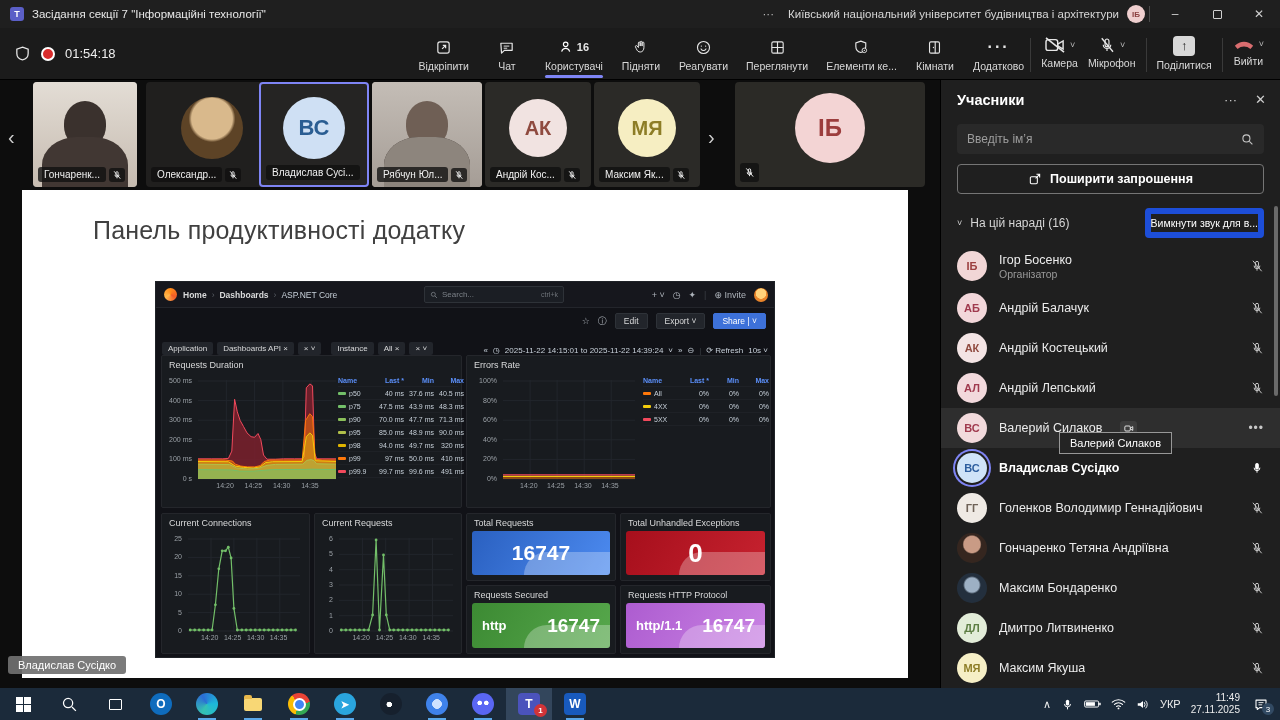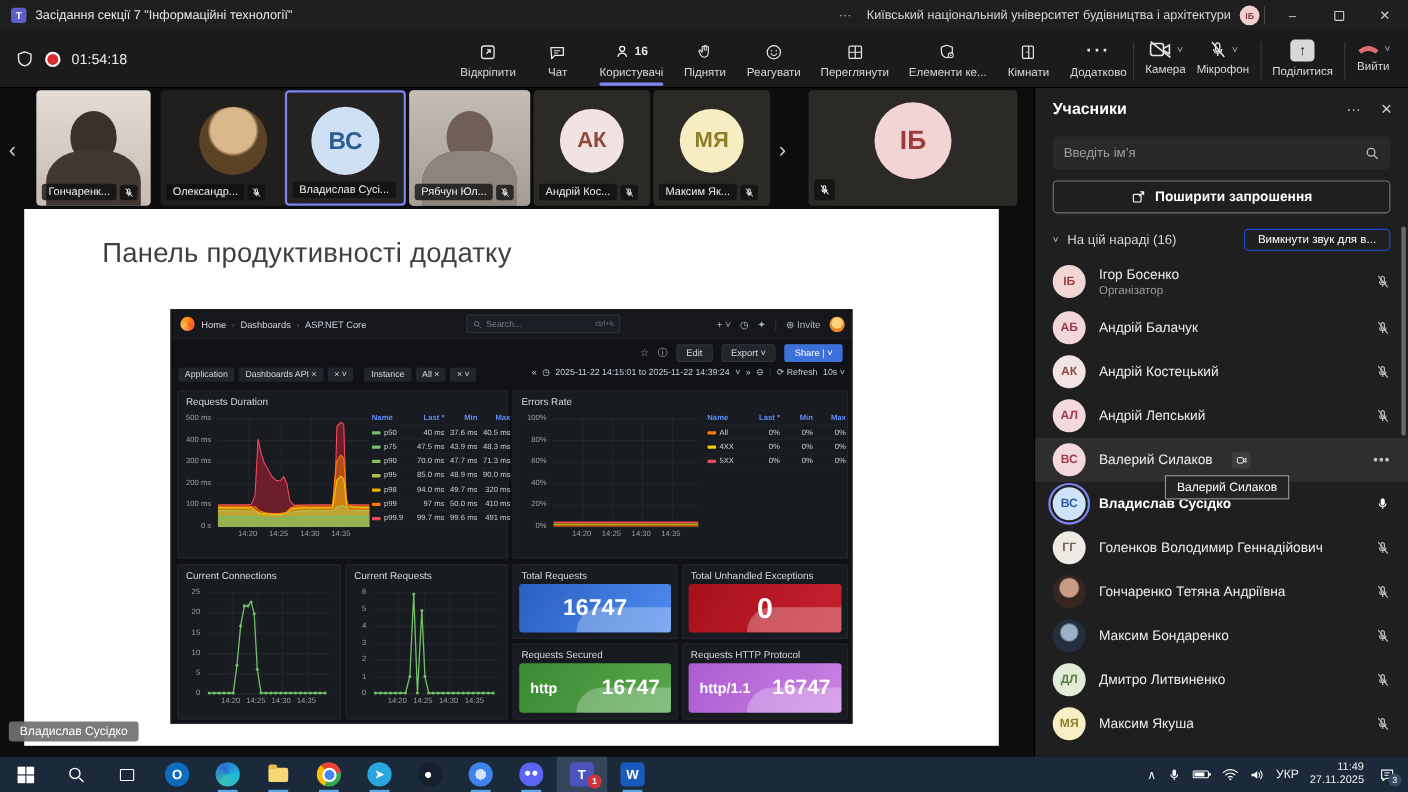--- a/index.html
+++ b/index.html
@@ -48,29 +48,29 @@
   
   .sharearea{position:absolute;left:0;top:110px;width:940px;height:498px}
   .slide{position:absolute;left:22px;top:0;width:886px;height:488px;background:#fff;color:#3d3d3d}
   .slide-title{position:absolute;left:71px;top:26px;font-size:25px;letter-spacing:.2px;color:#404040}
   .presenter-tag{position:absolute;left:8px;top:466px;background:rgba(112,112,112,.92);color:#fff;font-size:11px;padding:3px 10px;border-radius:3px;z-index:5}
   
   .grafana{position:absolute;left:133px;top:91px;width:620px;height:377px;background:#111217;border:1px solid #1f2227;font-size:9px;color:#c7d0d9;overflow:hidden}
   .gnav{position:absolute;left:0;top:0;width:100%;height:26px;background:#16171d;border-bottom:1px solid #23252b;display:flex;align-items:center;gap:6px;padding:0 8px}
   .glogo{width:13px;height:13px;border-radius:50%;background:conic-gradient(#ff8c1a,#f05a28,#ffb84d,#ff8c1a)}
   .gcrumb{display:flex;gap:5px;align-items:center;font-size:8.5px}
-  .gcrumb b{color:#d8d9da;font-weight:400}
+  .gcrumb b{color:#d8d9da;font-weight:700}
   .gsep{color:#5a5f66}
   .gsearch{position:absolute;left:268px;top:4px;width:140px;height:17px;background:#1b1e24;border:1px solid #2e3238;border-radius:2px;display:flex;align-items:center;gap:4px;padding:0 5px;color:#7b8087;font-size:8px}
   .gsearch .kbd{margin-left:auto;color:#6d7278;font-size:7px}
   .gnav-right{position:absolute;right:6px;top:0;height:26px;display:flex;align-items:center;gap:8px;color:#aeb4bb;font-size:9px}
   .grow2{position:absolute;left:0;top:26px;width:100%;height:26px;display:flex;align-items:center;justify-content:flex-end;gap:8px;padding:0 8px;background:#111217}
   .gbtn{background:#22252b;border:1px solid #2e3238;border-radius:2px;padding:2px 8px;color:#d8d9da;font-size:8.5px}
   .gbtn.blue{background:#3d71d9;border-color:#3d71d9;color:#fff}
-  .gfilters{position:absolute;left:0;top:52px;width:100%;height:21px;display:flex;align-items:flex-start;gap:4px;padding:0 6px}
+  .gfilters{position:absolute;left:0;top:52px;width:100%;height:21px;display:flex;align-items:flex-end;gap:4px;padding:0 6px}
   .chip{background:#22252b;border-radius:2px;padding:2px 6px;font-size:8px;color:#d8d9da;white-space:nowrap}
   .gtime{margin-left:auto;display:flex;align-items:center;gap:5px;font-size:8px;color:#c7d0d9}
   .gpanel{position:absolute;background:#181b1f;border:1px solid #24262b;border-radius:2px}
   .gpanel .ptitle{position:absolute;left:7px;top:4px;font-size:9px;color:#d8d9da;font-weight:500}
   .tick{position:absolute;color:#9aa0a6;font-size:7px;white-space:nowrap}
   .legend{position:absolute;font-size:7px;color:#c7d0d9}
   .lg-row{display:flex;height:13px;align-items:center;border-bottom:1px solid #1e2126}
   .lg-head span{color:#5b8ff9;font-weight:600}
   .lg-c0{flex:0 0 34px;display:flex;align-items:center;gap:3px;text-align:left;overflow:hidden}
   .lg-c1{flex:0 0 32px;text-align:right}
@@ -84,21 +84,21 @@
   .statpre{font-size:13px;font-weight:700}
   .statv2{font-size:19px;font-weight:700}
   
   .ppanel{position:absolute;left:940px;top:80px;width:340px;height:608px;background:#1f1f1f;border-left:1px solid #000}
   .phead{display:flex;align-items:flex-start;padding:12px 14px 8px 16px}
   .phead .ptxt{font-size:14.5px;font-weight:700;color:#fff}
   .phead .hic{margin-left:auto;color:#d0d0d0;font-size:13px;display:flex;gap:18px}
   .psearch{margin:8px 16px 0;height:30px;background:#292929;border-radius:4px;display:flex;align-items:center;padding:0 10px;color:#9d9d9d;font-size:12px}
   .pinvite{margin:10px 16px 0;height:30px;border:1px solid #757575;border-radius:4px;display:flex;align-items:center;justify-content:center;gap:8px;color:#fff;font-size:12.5px;font-weight:600}
   .psection{margin:14px 16px 6px;display:flex;align-items:center;font-size:12px;color:#d6d6d6}
-  .muteall{margin-left:auto;border:1px solid #1d4ed8;border-radius:4px;font-size:10.5px;padding:3px 12px;color:#fff}
+  .muteall{margin-left:auto;border:6px solid #1d4ed8;border-radius:4px;font-size:10.5px;padding:3px 0;color:#fff}
   .prow{position:relative;height:40px;display:flex;align-items:center;padding:0 16px;gap:12px}
   .prow.first{height:44px}
   .prow.hovered{background:#2e2e2e}
   .pav{flex:0 0 30px;width:30px;height:30px;border-radius:50%;display:flex;align-items:center;justify-content:center;font-size:11px;font-weight:700}
   .pav.ringed{box-shadow:0 0 0 2px #1f1f1f,0 0 0 4px #7f85f5}
   .pname{font-size:12.5px;color:#ececec;white-space:nowrap;overflow:hidden;text-overflow:ellipsis}
   .pname.bold{font-weight:700;color:#fff}
   .prole{font-size:10.5px;color:#9a9a9a;margin-top:1px}
   .prow .rmic{margin-left:auto;color:#c8c8c8;display:flex;align-items:center}
   .campill{width:17px;height:15px;background:#3d3d3d;border-radius:3px;display:flex;align-items:center;justify-content:center;margin-left:6px}

